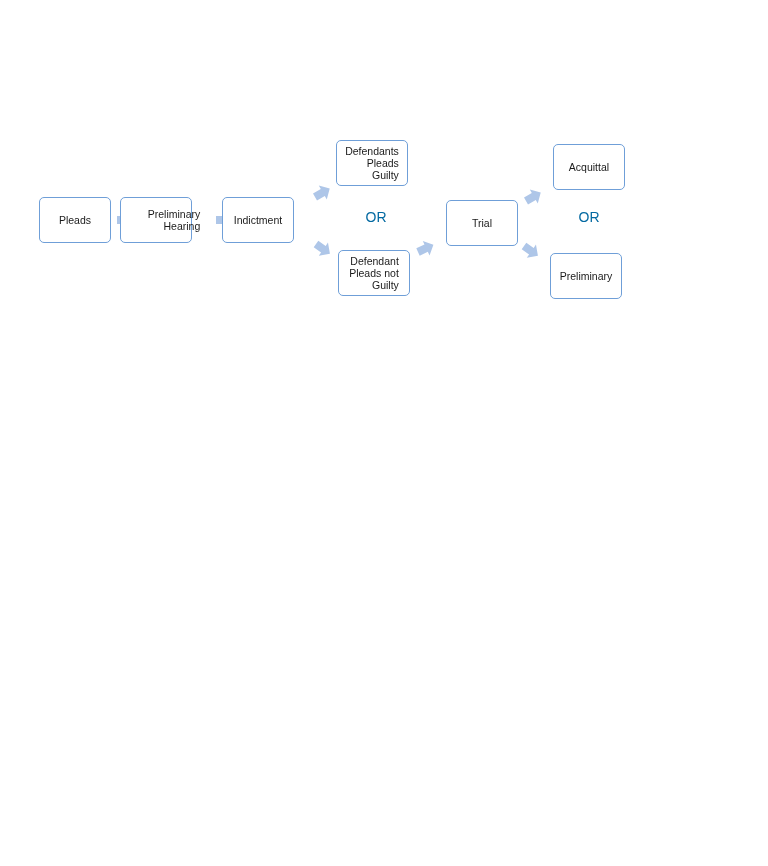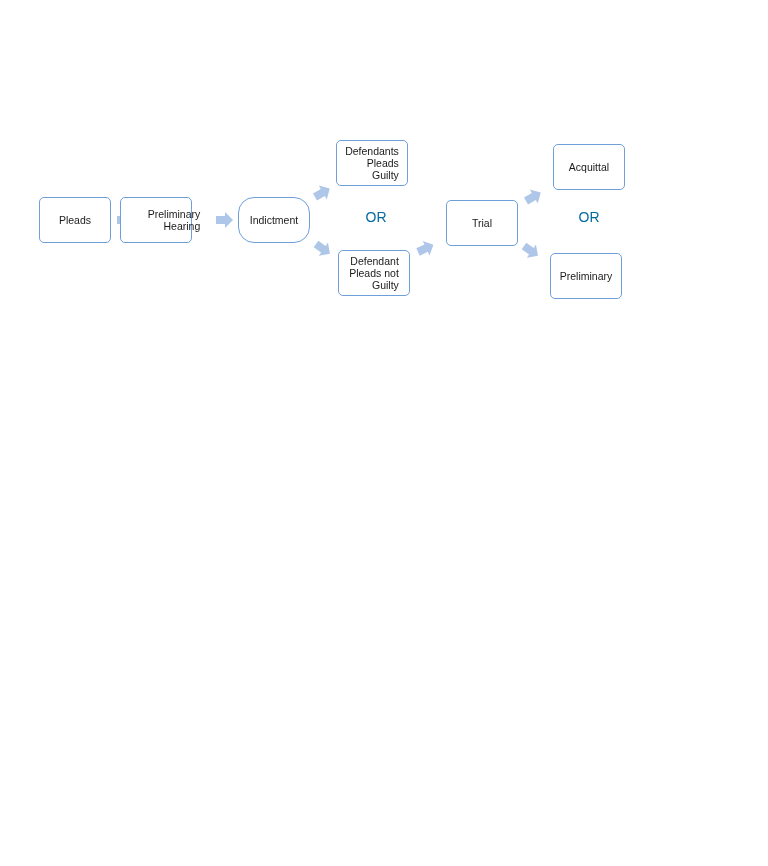--- a/index.html
+++ b/index.html
@@ -39,21 +39,21 @@
   <use href="#chev" transform="translate(418,252) rotate(-25)"></use>
 
   <use href="#chev" transform="translate(526,201) rotate(-30)"></use>
 
   <use href="#chev" transform="translate(524,246) rotate(35)"></use>
 </svg>
 
 <div class="node" style="left:39px; top:197px;">Pleads</div>
 <div class="node" style="left:120px; top:197px;padding-left:38px;">Preliminary
 Hearing</div>
-<div class="node" style="left:238px; top:197px;border-radius:16px;">Indictment</div>
+<div class="node" style="left:222px; top:197px;">Indictment</div>
 <div class="node" style="left:336px; top:140px;">Defendants
 Pleads
 Guilty</div>
 <div class="node" style="left:338px; top:250px;">Defendant
 Pleads not
 Guilty</div>
 <div class="node" style="left:446px; top:200px;">Trial</div>
 <div class="node" style="left:553px; top:144px;">Acquittal</div>
 <div class="node" style="left:550px; top:253px;">Preliminary</div>
 

